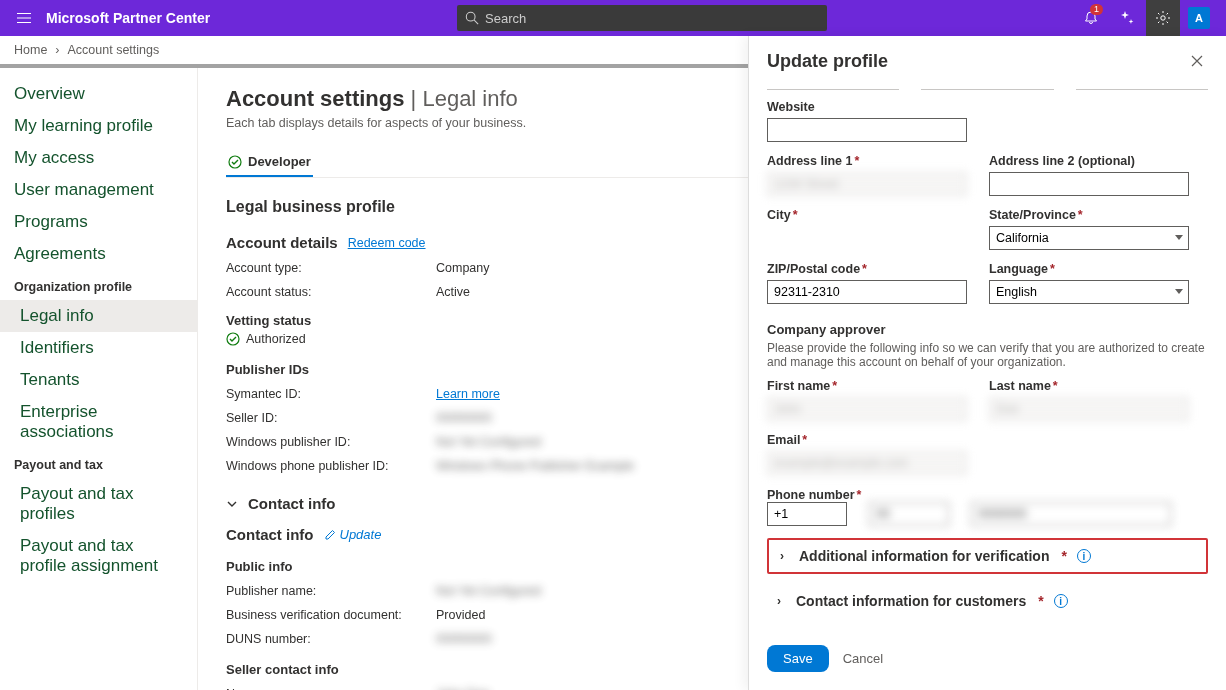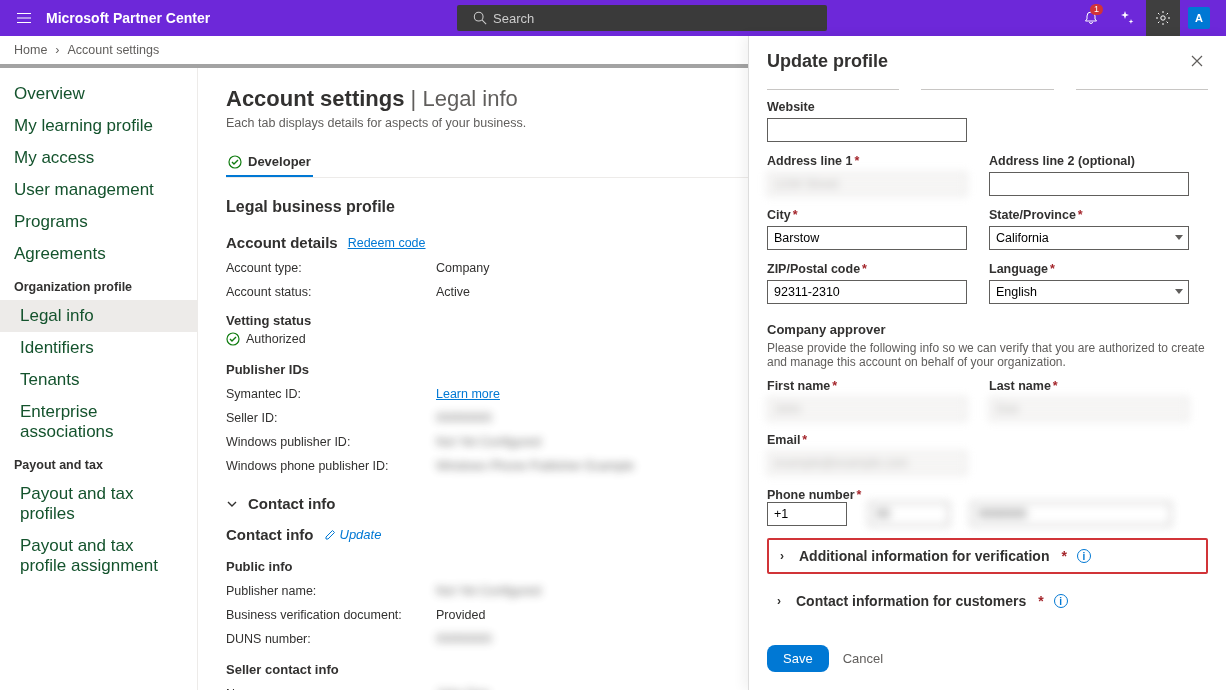--- a/index.html
+++ b/index.html
@@ -3,21 +3,21 @@
 <meta charset="utf-8">
 <style>
 * { box-sizing: border-box; margin: 0; padding: 0; }
 html, body { width: 1226px; height: 690px; font-family: "Segoe UI", Arial, sans-serif; font-size: 13px; color: #323130; overflow: hidden; background: #fff; }
 .blurred { filter: blur(4px); opacity: .7; }
 
 
 .top-header { background: #6d28d9; color: #fff; height: 36px; display: flex; align-items: center; padding: 0 10px; }
 .top-header .hamburger { width: 28px; display: flex; justify-content: center; cursor: pointer; }
 .top-header .brand { font-size: 14px; font-weight: 600; margin-left: 8px; }
-.top-header .search-wrap { margin-left: auto; margin-right: auto; width: 370px; height: 26px; background: #3a3a3a; border-radius: 2px; display: flex; align-items: center; padding: 0 16px; color: #ccc; }
+.top-header .search-wrap { margin-left: auto; margin-right: auto; width: 370px; height: 26px; background: #3a3a3a; border-radius: 2px; display: flex; align-items: center; padding: 0 8px; color: #ccc; }
 .top-header .search-wrap input { background: transparent; border: none; outline: none; color: #fff; margin-left: 6px; flex: 1; font-size: 13px; }
 .top-header .search-wrap input::placeholder { color: #ccc; }
 .top-header .right-icons { display: flex; align-items: center; gap: 2px; }
 .top-header .right-icons .icon-btn { width: 34px; height: 36px; display: flex; align-items: center; justify-content: center; cursor: pointer; position: relative; }
 .top-header .right-icons .icon-btn.active { background: #3f3f3f; }
 .badge { position: absolute; top: 4px; right: 5px; background: #d13438; color: #fff; font-size: 9px; border-radius: 8px; padding: 0 4px; line-height: 11px; }
 .avatar { width: 22px; height: 22px; background: #0078d4; border-radius: 2px; font-size: 11px; font-weight: 600; display: flex; align-items: center; justify-content: center; }
 
 
 .breadcrumb { height: 32px; display: flex; align-items: center; padding: 0 14px; font-size: 12.5px; color: #605e5c; border-bottom: 4px solid #a3a3a3; }
@@ -289,21 +289,20 @@
       <div class="field half disabled">
         <label class="field-label"><span>Address line 1</span><span class="req">*</span></label>
         <input type="text" class="blurred" value="1234 Street" style="">
       </div>
       <div class="field half">
         <label class="field-label">Address line 2 (optional)</label>
         <input type="text" style="">
       </div>
       <div class="field half">
         <label class="field-label"><span>City</span><span class="req">*</span></label>
-        <input type="text" value="Barstow" style="">
       </div>
       <div class="field half">
         <label class="field-label"><span>State/Province</span><span class="req">*</span></label>
         <div class="select-wrap"><select><option>California</option></select></div>
       </div>
       <div class="field half">
         <label class="field-label"><span>ZIP/Postal code</span><span class="req">*</span></label>
         <input type="text" value="92311-2310" style="">
       </div>
       <div class="field half">

